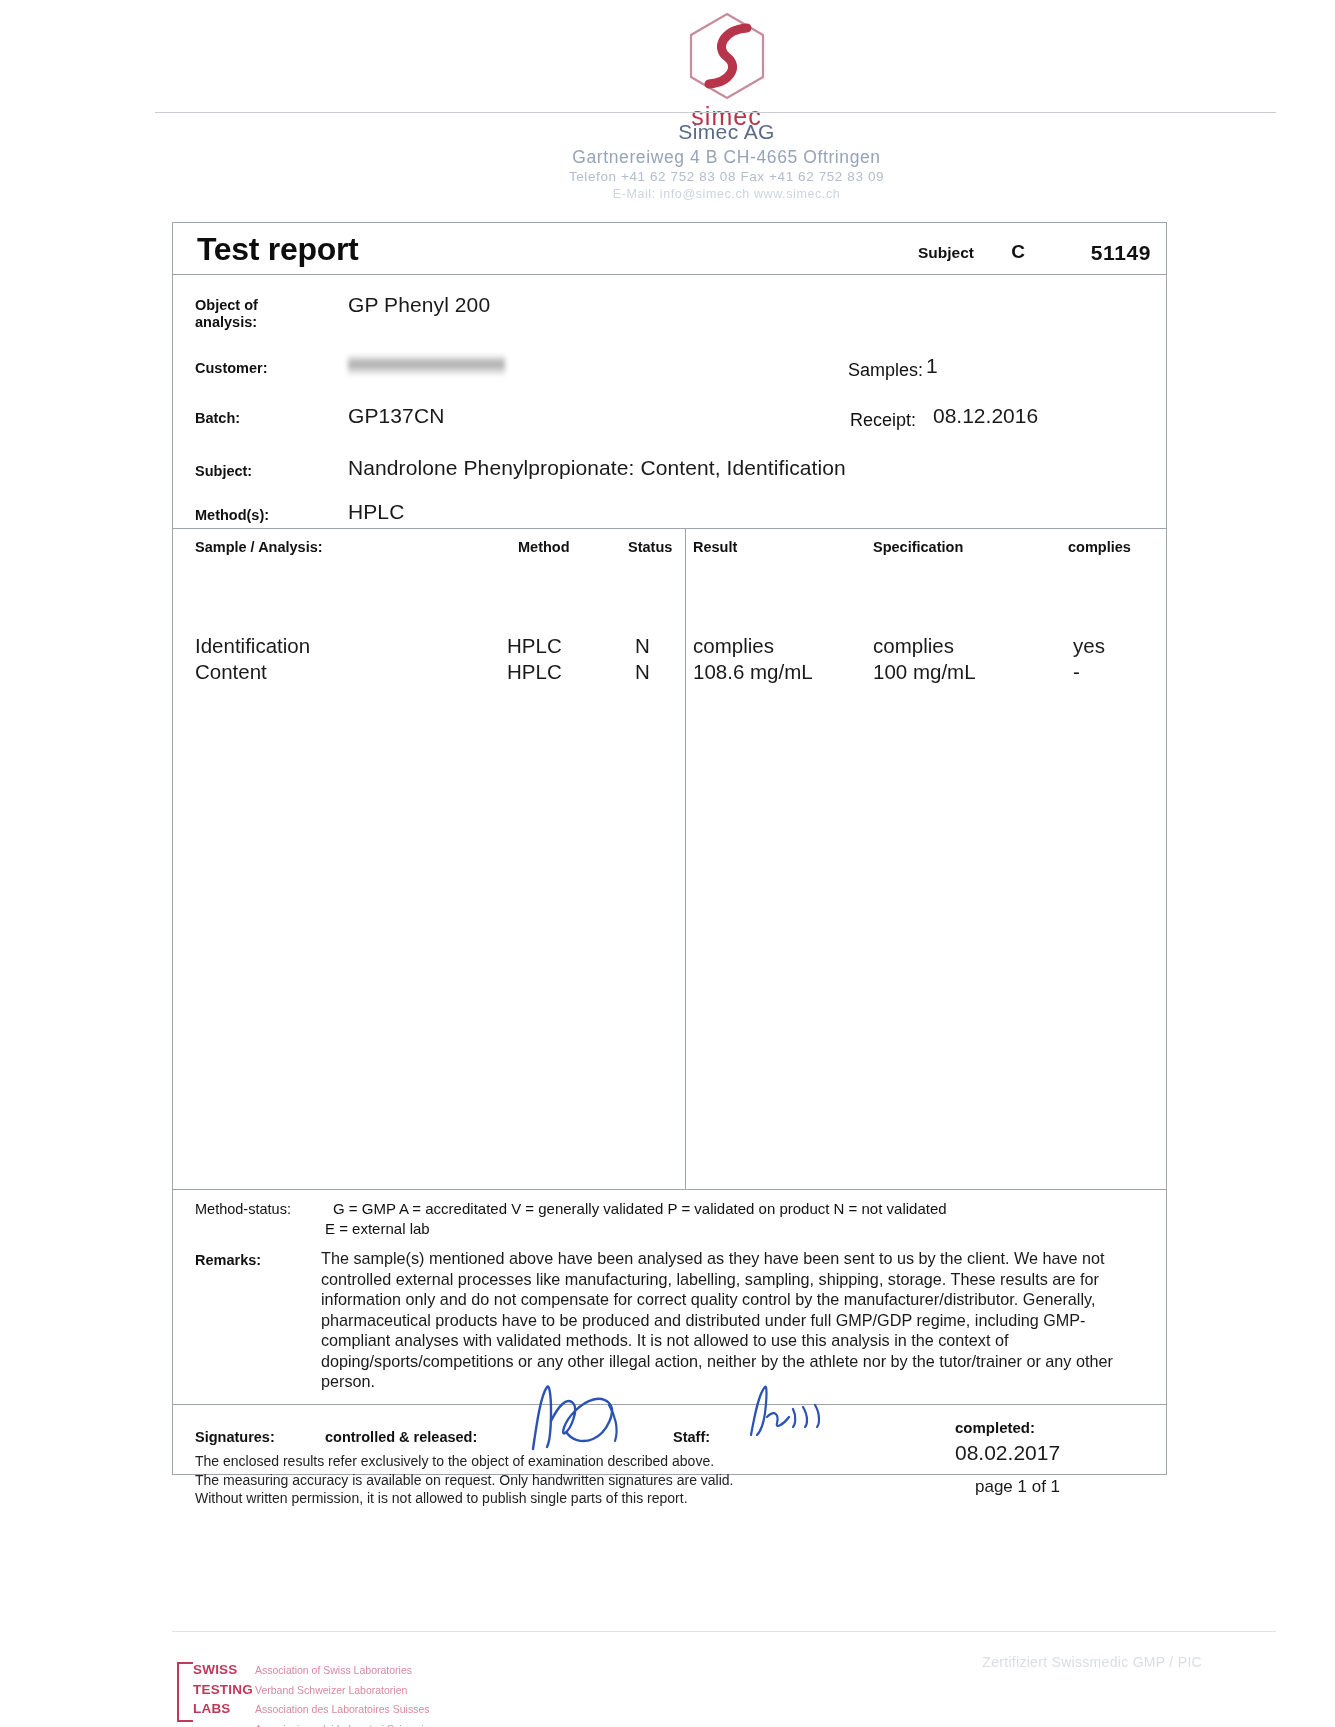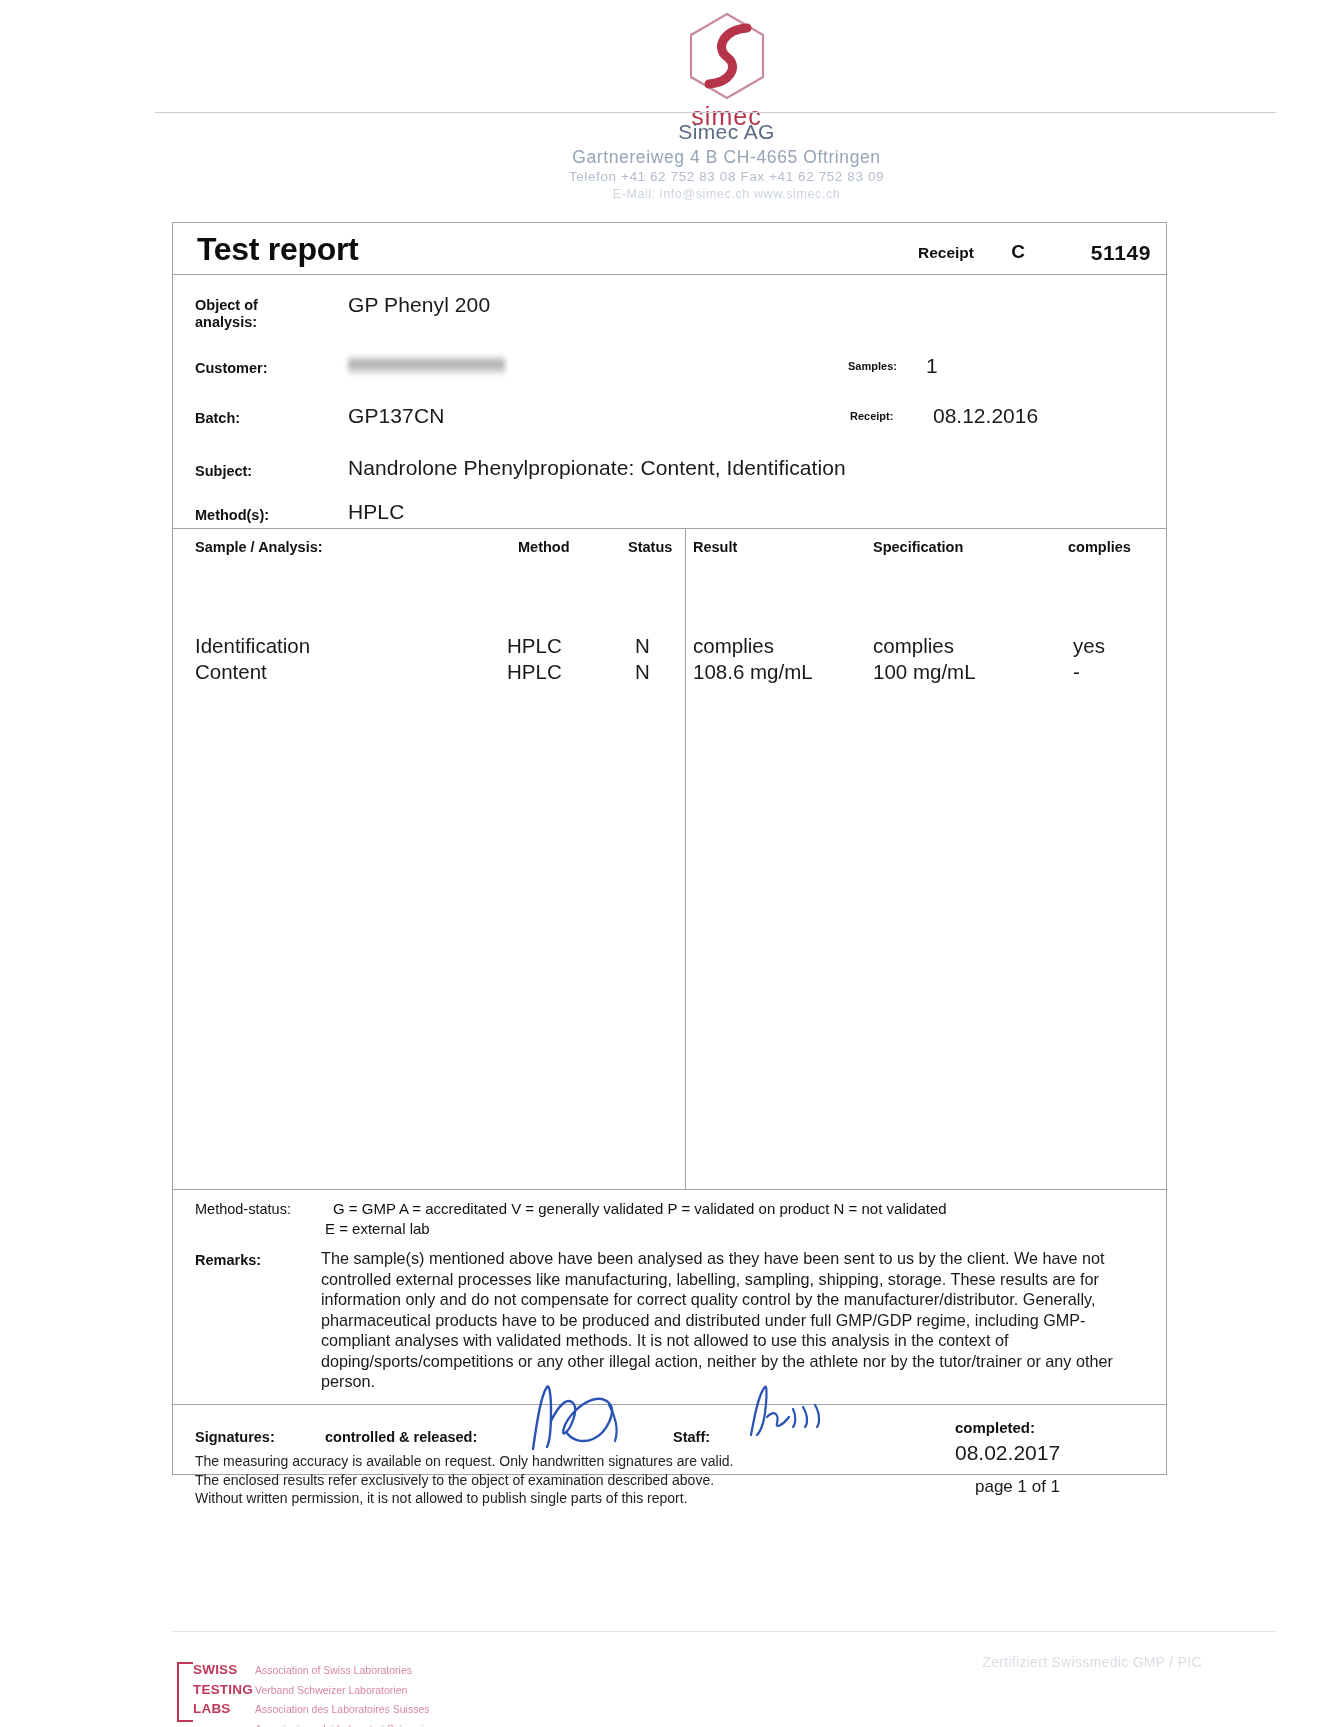--- a/index.html
+++ b/index.html
@@ -153,22 +153,22 @@
   }
   .meta-value {
     position: absolute;
     left: 175px;
     font-size: 21px;
     color: #1a1a1a;
     letter-spacing: 0.1px;
   }
   .meta-label-right {
     position: absolute;
-    font-size: 11px;
-    font-weight: bold;
+    font-size: 18px;
+    font-weight: normal;
     color: #111;
   }
   .meta-value-right {
     position: absolute;
     font-size: 21px;
     color: #1a1a1a;
   }
   .redacted {
     position: absolute;
     left: 175px;
@@ -419,21 +419,21 @@
     <div class="company-name">Simec AG</div>
     <div class="addr-line addr-1">Gartnereiweg 4 B  CH-4665 Oftringen</div>
     <div class="addr-line addr-2">Telefon +41 62 752 83 08   Fax +41 62 752 83 09</div>
     <div class="addr-line addr-3">E-Mail: info@simec.ch   www.simec.ch</div>
   </div>
 
   <div class="frame">
 
     <div class="title-band">
       <div class="report-title">Test report</div>
-      <div class="number-label">Receipt</div>
+      <div class="number-label">Subject</div>
       <div class="number-prefix">C</div>
       <div class="number-value">51149</div>
     </div>
 
     <div class="meta">
 
       <div class="meta-row">
         <div class="meta-label" style="top:22px;">Object of</div>
         <div class="meta-label" style="top:39px;">analysis:</div>
         <div class="meta-value" style="top:18px;">GP Phenyl 200</div>
@@ -524,22 +524,22 @@
           <path d="M60 28 C66 38, 64 46, 62 48" fill="none" stroke="#2b53b3" stroke-width="2.2" stroke-linecap="round"></path>
           <path d="M72 26 C78 36, 76 46, 74 48" fill="none" stroke="#2b53b3" stroke-width="2.2" stroke-linecap="round"></path>
         </svg>
       </span>
 
       <div class="completed-label">completed:</div>
       <div class="completed-date">08.02.2017</div>
       <div class="page-of">page 1 of 1</div>
 
       <div class="fineprint">
+        <div>The enclosed results refer exclusively to the object of examination described above.</div>
         <div>The measuring accuracy is available on request. Only handwritten signatures are valid.</div>
-        <div>The enclosed results refer exclusively to the object of examination described above.</div>
         <div>Without written permission, it is not allowed to publish single parts of this report.</div>
       </div>
     </div>
 
   </div>
 
   <div class="foot-rule"></div>
 
   <div class="stl">
     <div class="stl-bracket"></div>

